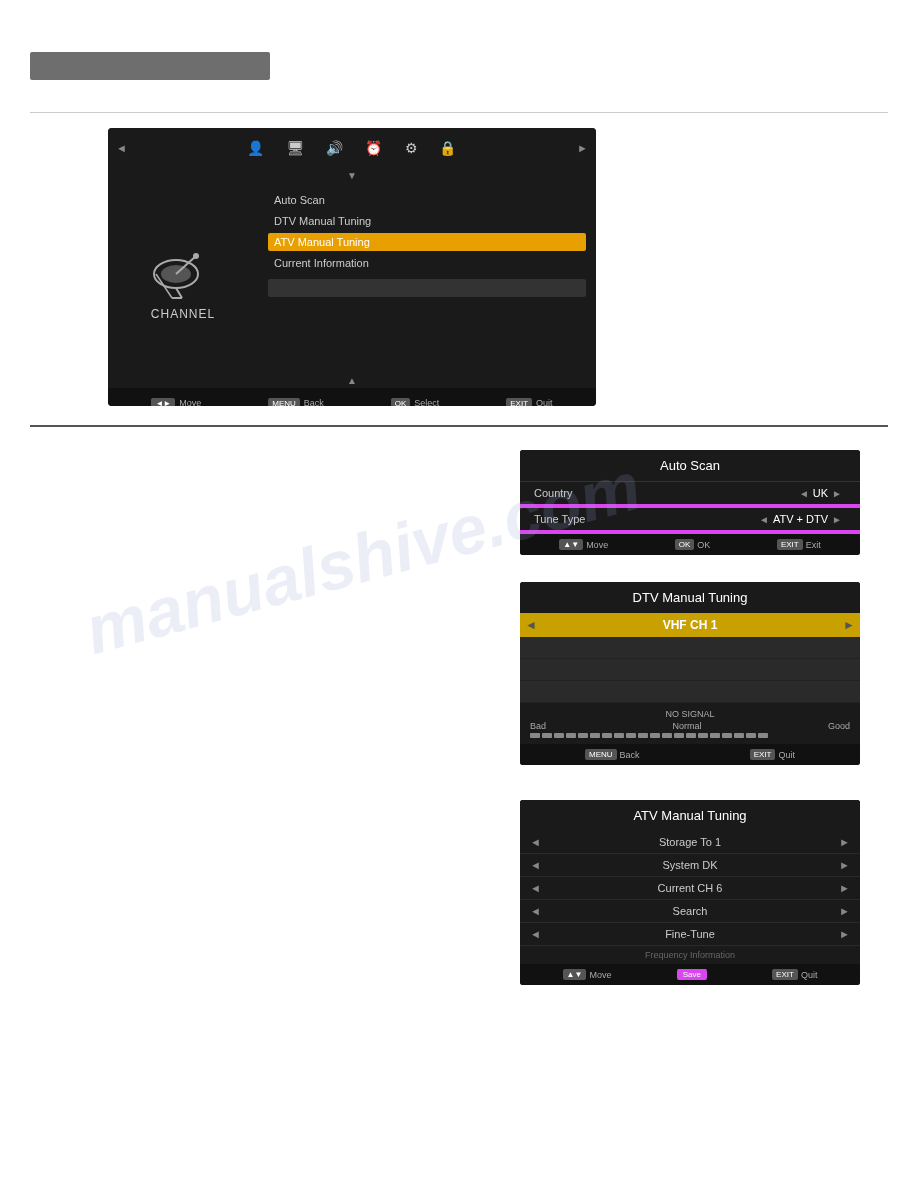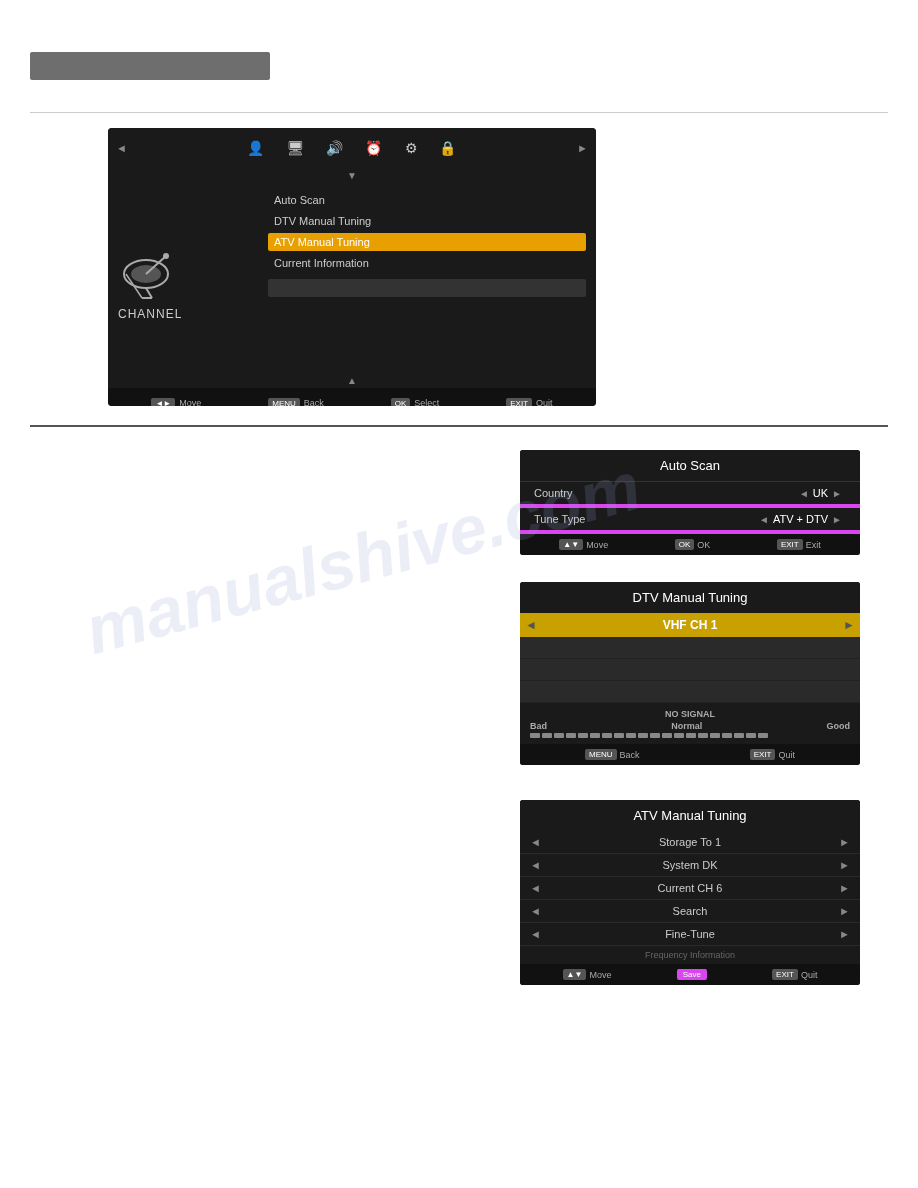--- a/index.html
+++ b/index.html
@@ -77,21 +77,21 @@
 
     
     .tv-content {
       display: flex;
       height: 190px;
     }
     .tv-sidebar {
       width: 150px;
       display: flex;
       flex-direction: column;
-      align-items: flex-start;
+      align-items: center;
       justify-content: center;
       padding: 10px;
     }
     .satellite-icon {
       width: 70px;
       height: 65px;
       position: relative;
     }
     .tv-channel-label {
       color: #cccccc;
@@ -256,21 +256,20 @@
       text-align: center;
     }
     .dtv-empty-row {
       height: 22px;
       background: #2a2a2a;
       border-bottom: 1px solid #222;
     }
     .dtv-signal-area {
       padding: 6px 10px;
       background: #1a1a1a;
-      font-weight: bold;
     }
     .dtv-signal-label {
       text-align: center;
       color: #aaa;
       font-size: 9px;
       margin-bottom: 2px;
     }
     .dtv-signal-row {
       display: flex;
       justify-content: space-between;

